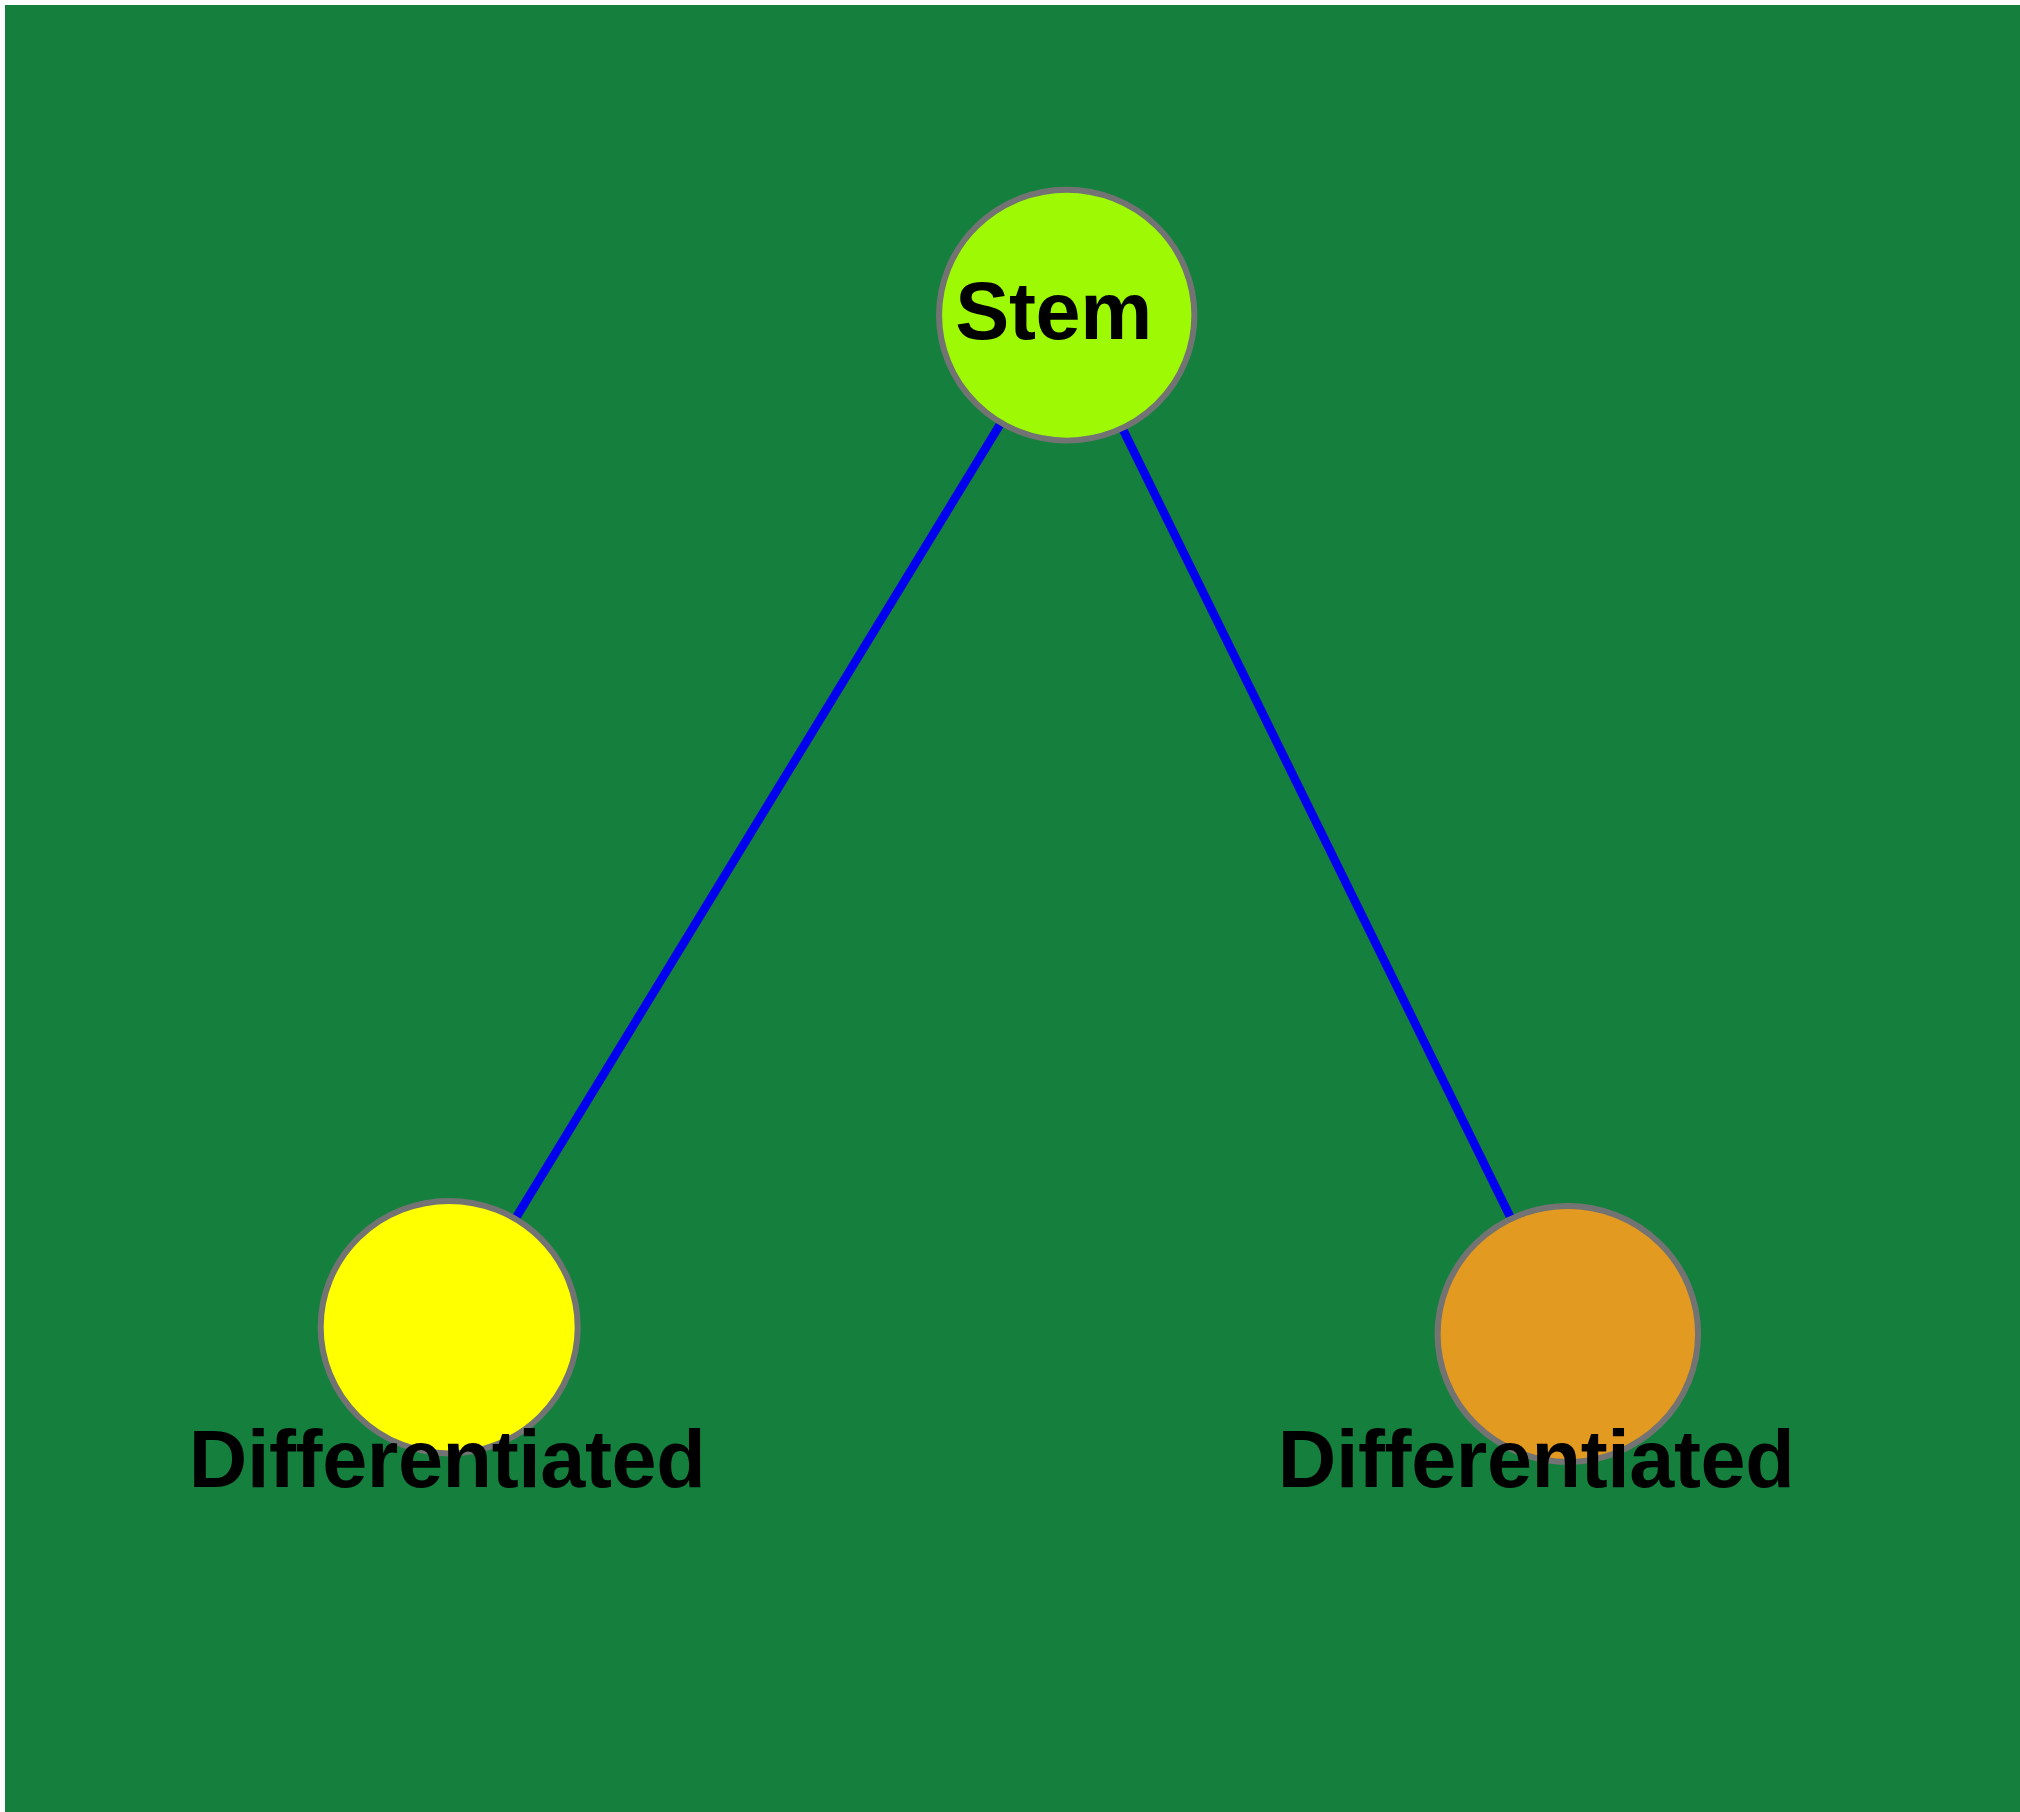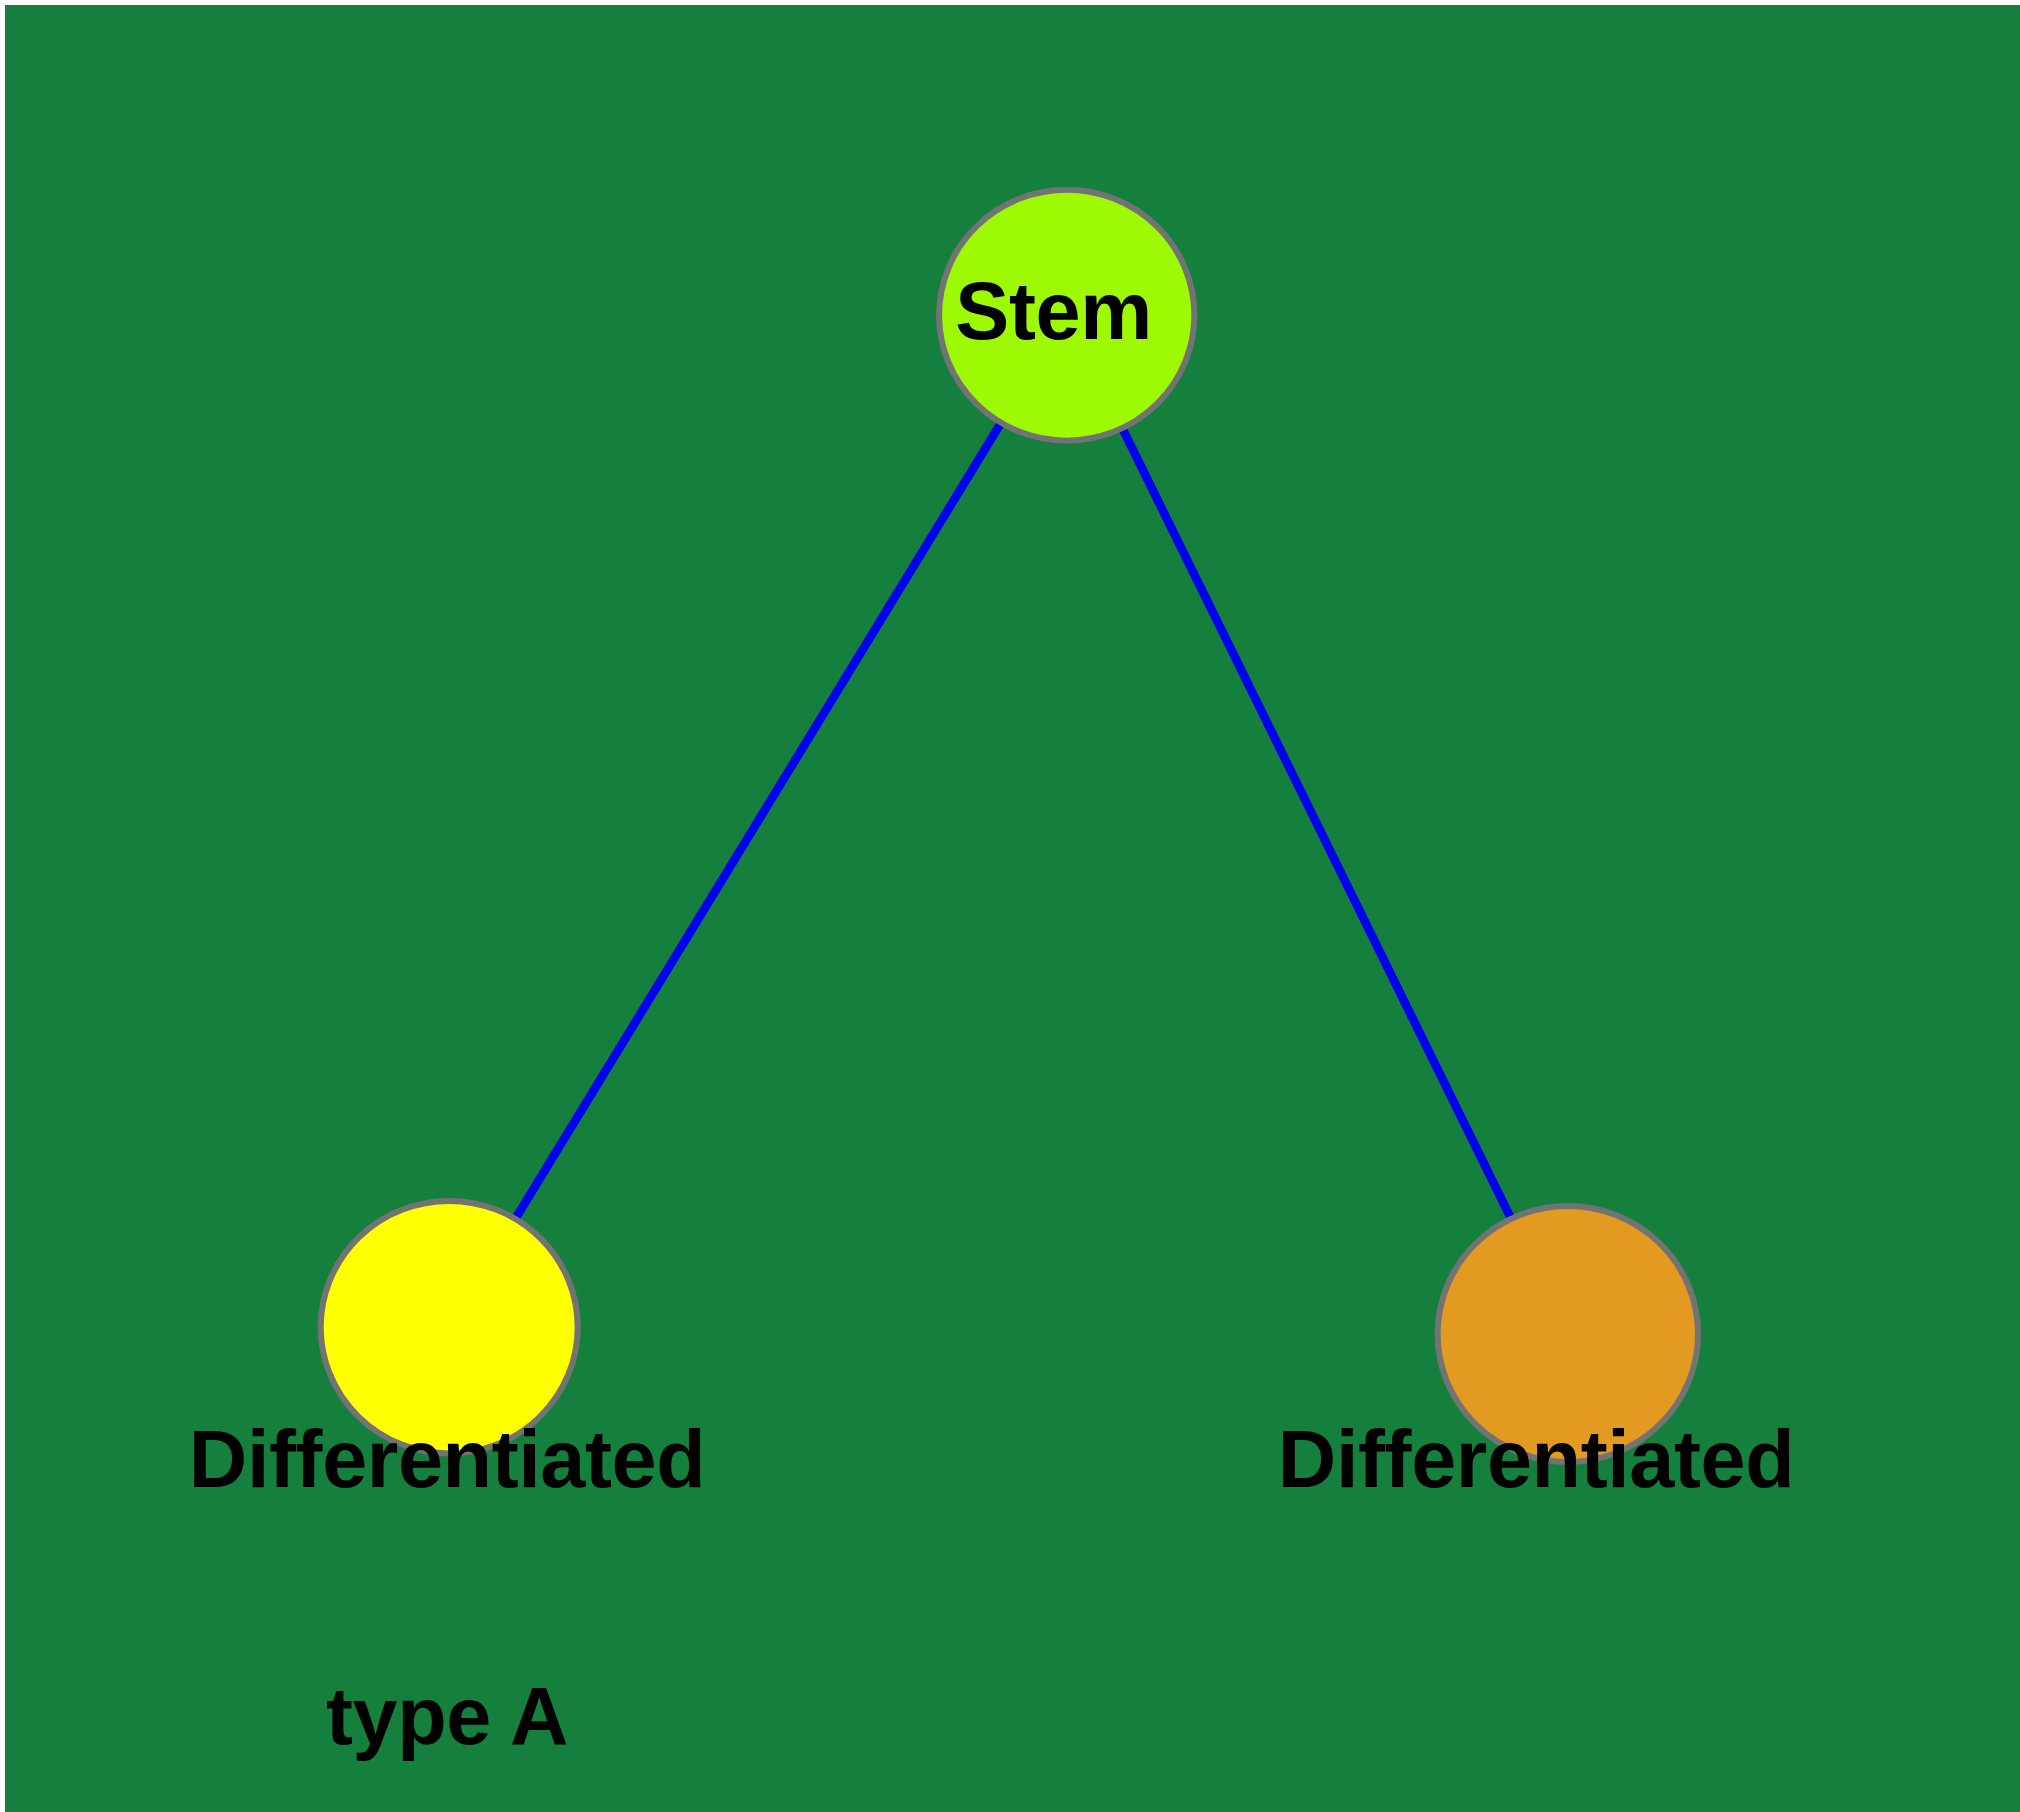--- a/index.html
+++ b/index.html
@@ -80,21 +80,20 @@
         <circle cx="515" cy="1560" r="149" fill="#ffff00" stroke="#737373" stroke-width="7"></circle>
         <circle cx="1812" cy="1568" r="151" fill="#e39a21" stroke="#737373" stroke-width="7"></circle>
         <circle cx="1231" cy="366" r="148" fill="#9efa04" stroke="#737373" stroke-width="7"></circle>
       </g>
     </svg>
 
     <div id="label-stem" class="node-label single">Stem</div>
 
     <div id="label-type-a" class="node-label double">
       <div>Differentiated</div>
-      <div>type A</div>
     </div>
 
     <div id="label-type-b" class="node-label double">
       <div>Differentiated</div>
     </div>
 
   </div>
 </div>
 
 

